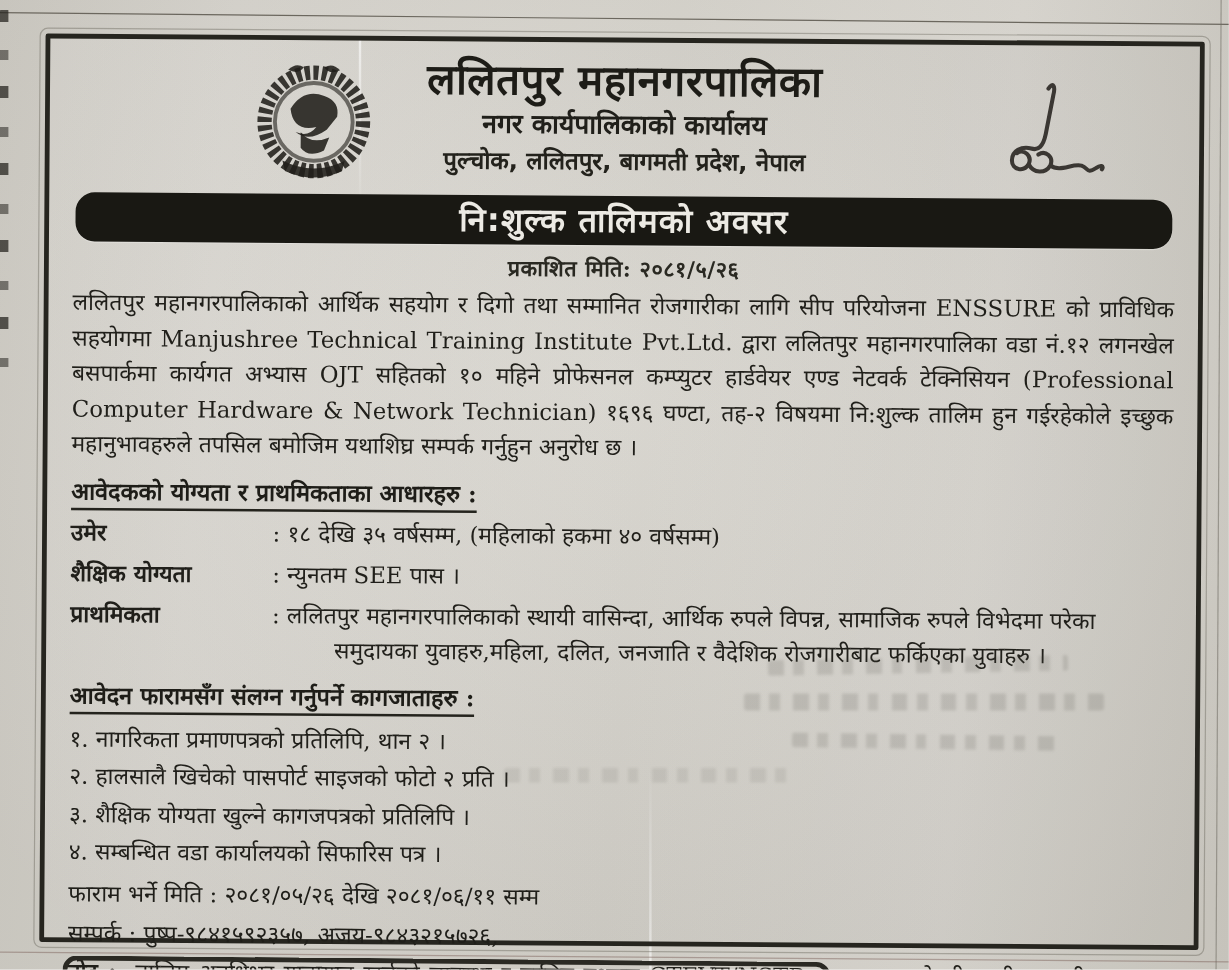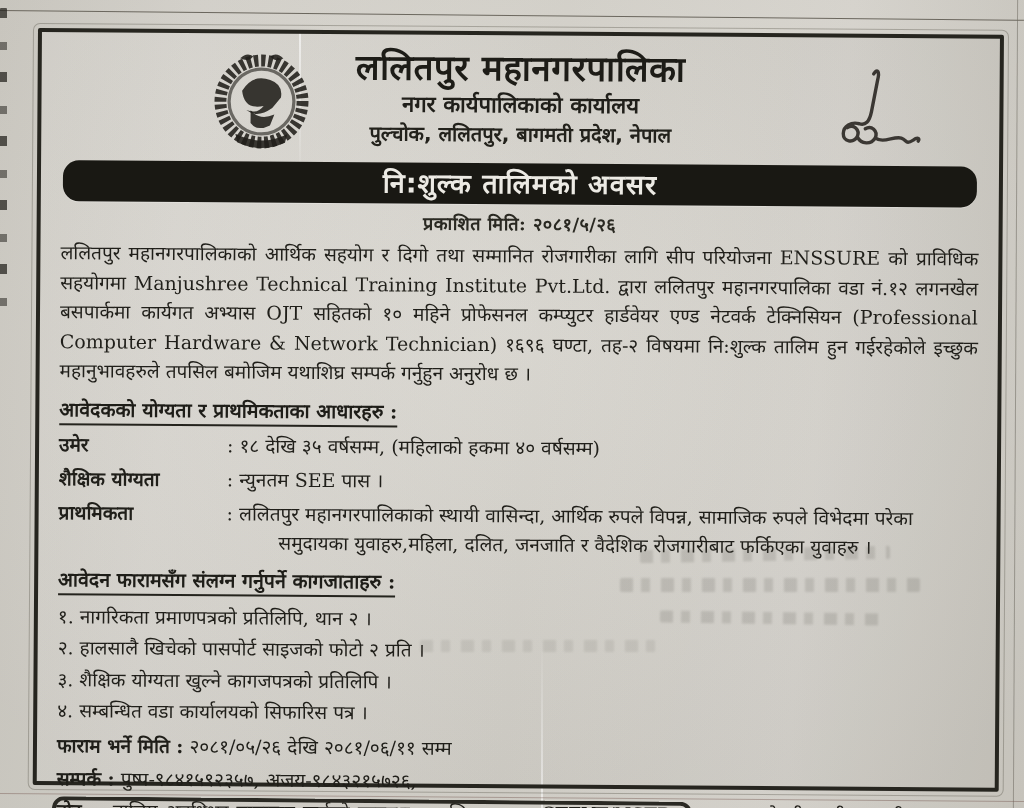--- a/index.html
+++ b/index.html
@@ -86,21 +86,21 @@
   }
   .sec-heading > span{
     display:inline-block; border-bottom:2px solid #24231d; padding-bottom:1px;
   }
   .def-row{ display:flex; margin-top:5px; font-size:19px; line-height:29px; color:#201f1a; }
   .def-label{ width:168px; flex:0 0 168px; font-weight:600; }
   .def-value{ flex:1; padding-left:52px; text-indent:-52px; }
   .doc-list{ margin-top:6px; list-style:none; }
   .doc-list li{ font-size:19px; line-height:31.5px; color:#201f1a; }
   .kv-line{ margin-top:4px; font-size:19px; line-height:29px; color:#1f1e19; }
-  .kv-line .k{ font-weight:bold; }
+  .kv-line .k{ font-weight:normal; }
   .note-line{ margin-top:3px; font-size:19px; line-height:28px; text-align:justify; color:#201f1a; }
   .note-line .k{ font-weight:bold; }
   .bleed{
     position:absolute; opacity:0.16; filter:blur(1.2px);
     background:repeating-linear-gradient(90deg,#4d4b44 0 13px, transparent 13px 21px, #56544c 21px 30px, transparent 30px 41px);
     border-radius:2px;
   }
   .bleed.b1{ left:640px; top:548px; width:250px; height:13px; transform:rotate(-1deg); }
   .bleed.b2{ left:620px; top:578px; width:300px; height:14px; }
   .bleed.b3{ left:660px; top:612px; width:220px; height:12px; transform:rotate(0.8deg); }

